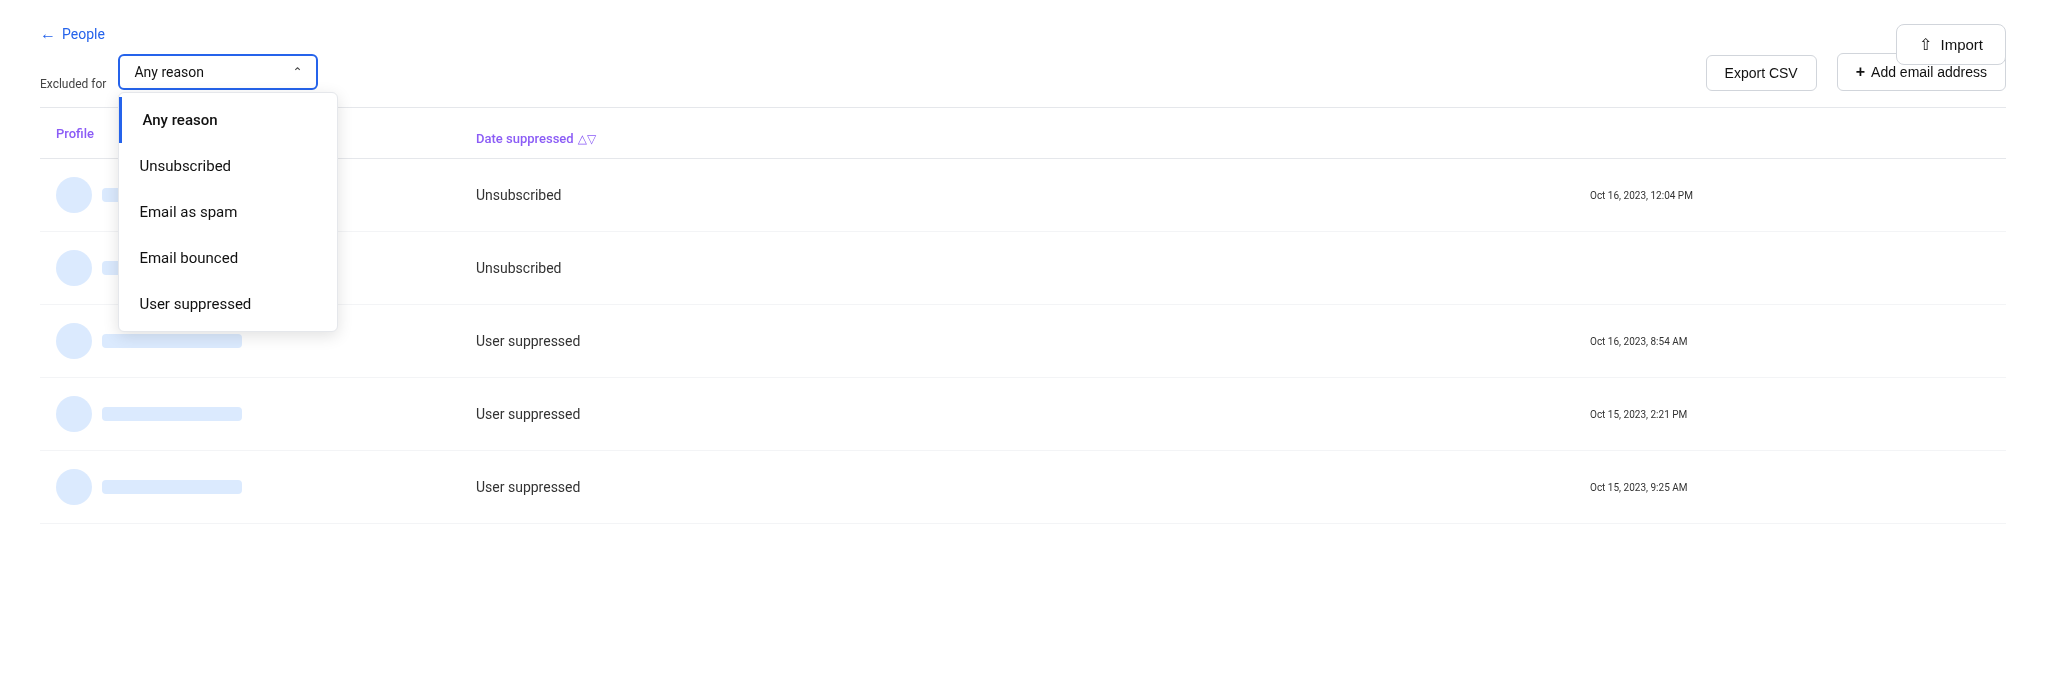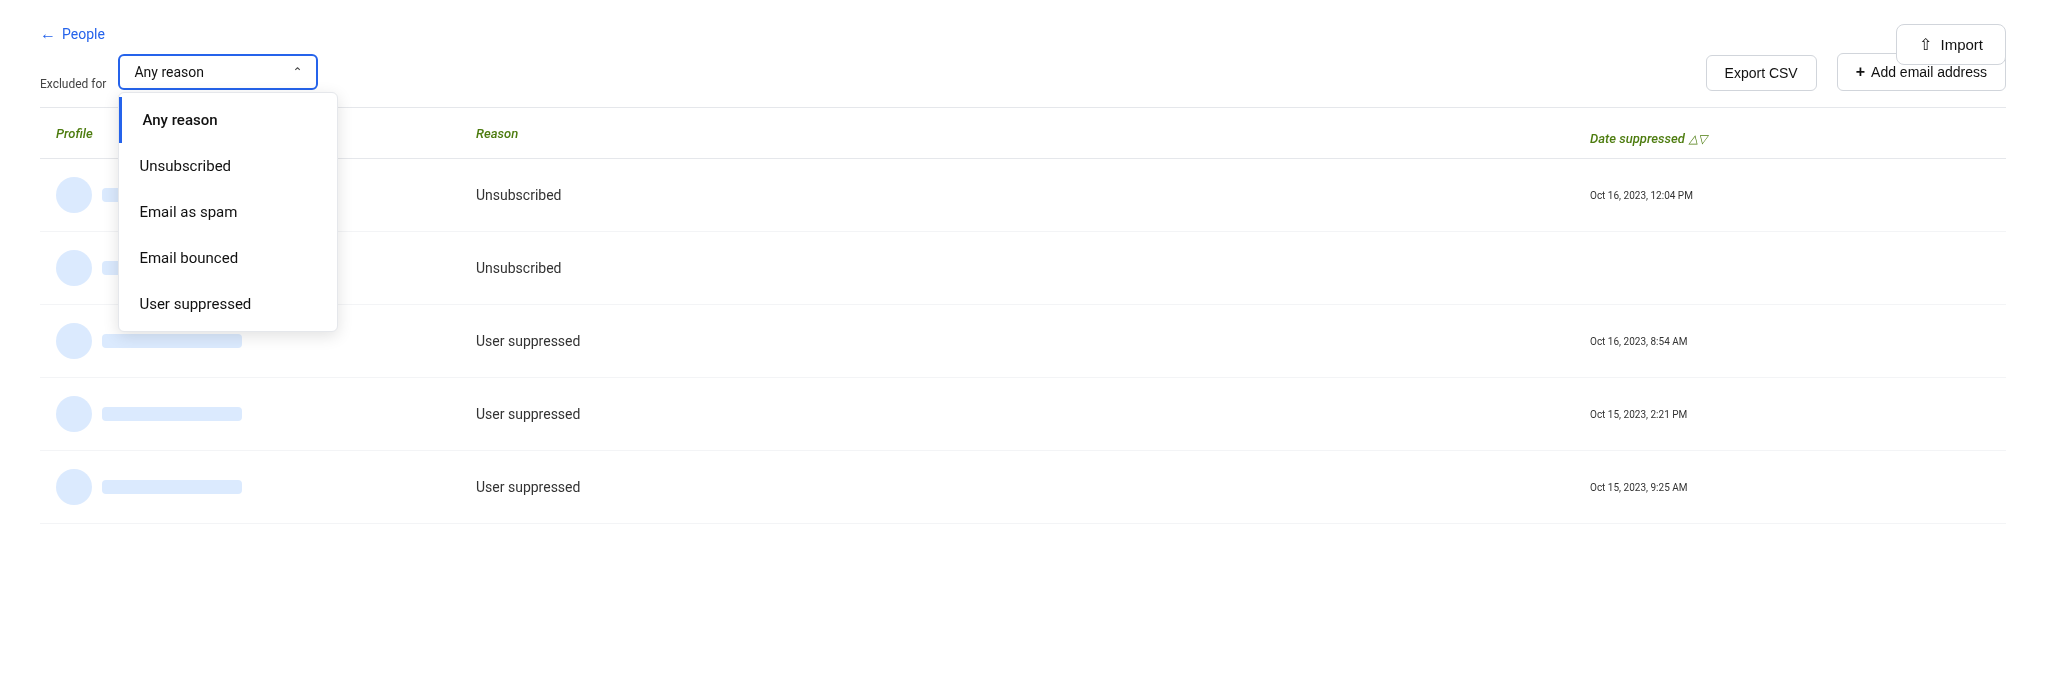--- a/index.html
+++ b/index.html
@@ -129,24 +129,23 @@
     }
     .table-area {
       width: 100%;
       border-top: 1px solid #e5e7eb;
     }
     .table-header {
       display: grid;
       grid-template-columns: 420px 1fr 400px;
       padding: 12px 16px;
       border-bottom: 1px solid #e5e7eb;
-      color: #4d7c0f;
+      color: #8b5cf6;
       font-size: 13px;
       font-weight: 500;
-      font-style: italic;
     }
     .col-header {
       display: flex;
       align-items: center;
       gap: 4px;
     }
     .sort-icon {
       font-size: 12px;
     }
     .table-row {
@@ -232,23 +231,20 @@
       </button>
     </div>
   </div>
 
   
   <div class="table-area">
     <div class="table-header">
       <div class="col-header">
         <span>Profile</span>
       </div>
-      <div class="col-header">
-        <span>Reason</span>
-      </div>
       <div class="col-header" style="cursor:pointer;margin-top:11px;">
         <span>Date suppressed</span>
         <span class="sort-icon">△▽</span>
       </div>
     </div>
 
     <div class="table-row">
       <div class="profile-cell">
         <div class="avatar-placeholder"></div>
         <div class="name-placeholder"></div>

